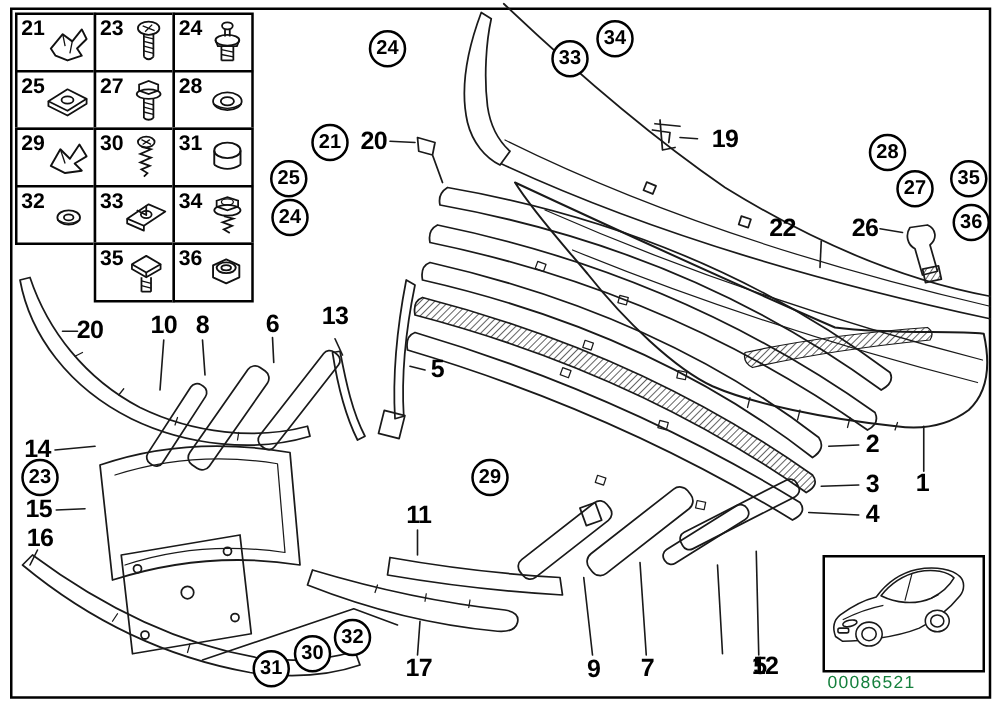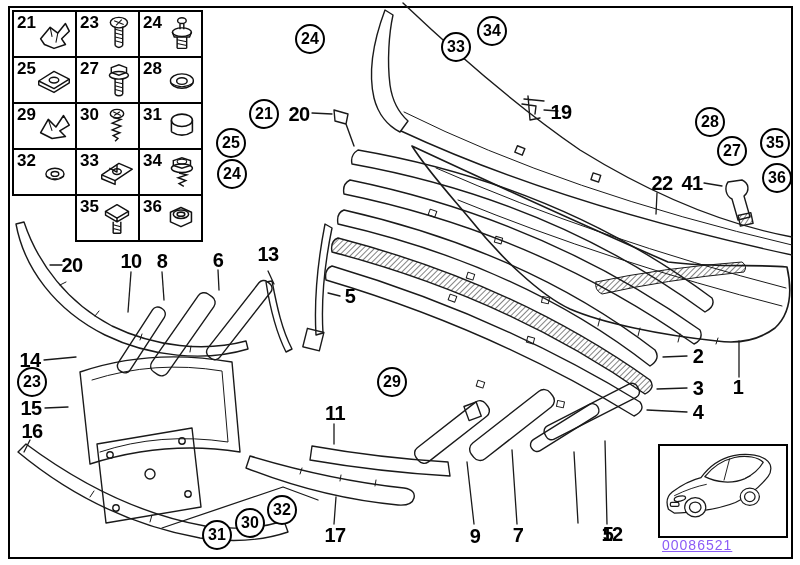--- a/index.html
+++ b/index.html
@@ -13,21 +13,21 @@
   .cico{position:absolute;right:0px;bottom:0px;}
   
   .pl{position:absolute;transform:translate(-50%,-50%);font-weight:bold;font-size:20px;
       color:#000;letter-spacing:-0.5px;white-space:nowrap;}
   
   .cl{position:absolute;width:30px;height:30px;margin-left:-15px;margin-top:-15px;
       border:2.5px solid #000;border-radius:50%;box-sizing:border-box;background:#fff;
       font-weight:bold;font-size:16px;color:#000;display:flex;align-items:center;justify-content:center;}
   .carbox{position:absolute;left:658px;top:444px;width:130px;height:94px;border:2px solid #000;
           box-sizing:border-box;background:#fff;}
-  .code{position:absolute;left:662px;top:537px;font-size:14px;color:#8b5cf6;letter-spacing:1px;text-decoration:underline;}
+  .code{position:absolute;left:662px;top:537px;font-size:14px;color:#15803d;letter-spacing:1px;}
 </style>
 </head>
 <body>
 
 <div class="stage">
 
   <div class="frame"></div>
 
   <svg class="art" width="800" height="565" viewBox="0 0 800 565">
     <defs>
@@ -297,23 +297,23 @@
     </div>
   </div>
 
   <div class="pl" style="left:72px;top:265px">20</div>
   <div class="pl" style="left:131px;top:261px">10</div>
   <div class="pl" style="left:162px;top:261px">8</div>
   <div class="pl" style="left:218px;top:260px">6</div>
   <div class="pl" style="left:268px;top:254px">13</div>
   <div class="pl" style="left:350px;top:296px">5</div>
   <div class="pl" style="left:299px;top:114px">20</div>
-  <div class="pl" style="left:561px;top:112px">19</div>
-  <div class="pl" style="left:662px;top:183px">22</div>
-  <div class="pl" style="left:692px;top:183px">41</div>
+  <div class="pl" style="left:580px;top:112px">19</div>
+  <div class="pl" style="left:626px;top:183px">22</div>
+  <div class="pl" style="left:692px;top:183px">26</div>
   <div class="pl" style="left:30px;top:360px">14</div>
   <div class="pl" style="left:31px;top:408px">15</div>
   <div class="pl" style="left:32px;top:431px">16</div>
   <div class="pl" style="left:335px;top:413px">11</div>
   <div class="pl" style="left:335px;top:535px">17</div>
   <div class="pl" style="left:475px;top:536px">9</div>
   <div class="pl" style="left:518px;top:535px">7</div>
   <div class="pl" style="left:612px;top:534px">12</div>
   <div class="pl" style="left:608px;top:534px">5</div>
   <div class="pl" style="left:738px;top:387px">1</div>

